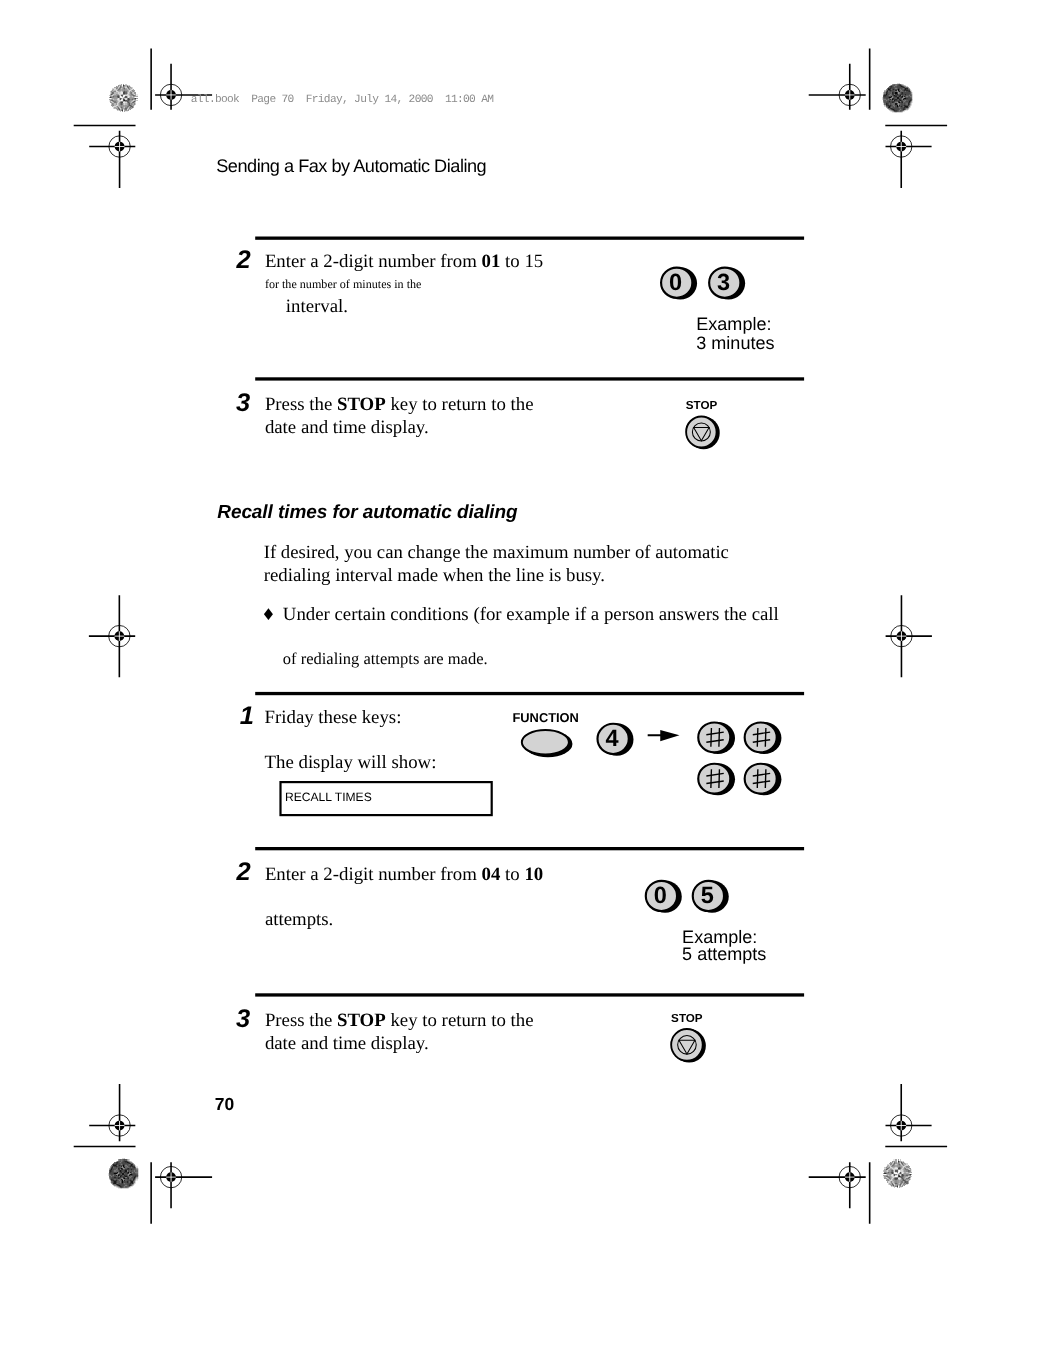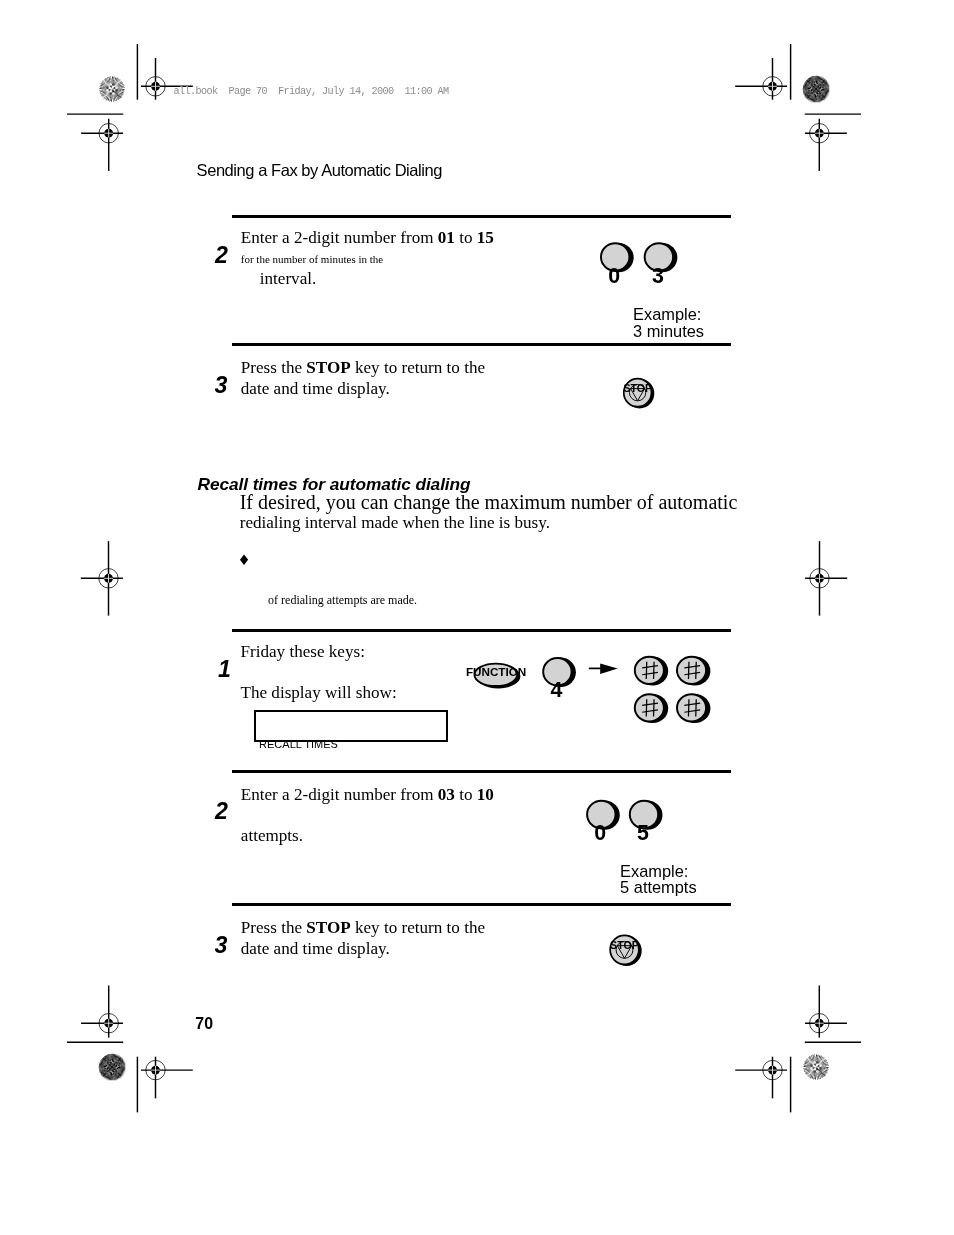--- a/index.html
+++ b/index.html
@@ -2,21 +2,21 @@
 <html><head>
 <meta charset="utf-8">
 <title>Sending a Fax by Automatic Dialing - page 70</title>
 <style>
   html,body{margin:0;padding:0;background:#ffffff;}
   body{width:954px;height:1235px;overflow:hidden;}
   #page{position:relative;width:954px;height:1235px;background:#ffffff;color:#000;
         filter:blur(0.32px);-webkit-font-smoothing:antialiased;}
   .abs{position:absolute;}
   .serif{font-family:"Liberation Serif",serif;}
-  .sans{font-family:"Liberation Sans",sans-serif;margin-top:19px;}
+  .sans{font-family:"Liberation Sans",sans-serif;}
   .mono{font-family:"Liberation Mono",monospace;}
   #marks,#art{position:absolute;left:0;top:0;width:954px;height:1235px;}
   .rule{left:231.9px;width:499.4px;background:#000;}
 </style>
 </head>
 <body>
 
 <div id="page">
   <svg id="marks" viewBox="0 0 954 1235">
 <defs>
@@ -1188,45 +1188,46 @@
       </g>
   </svg>
   <div class="abs mono " style="left:173.40px;top:86.49px;font-size:10.20px;line-height:12.00px;letter-spacing:-0.612px;color:#8c8c8c;white-space:pre;">all.book  Page 70  Friday, July 14, 2000  11:00 AM</div>
   <div class="abs sans " style="left:196.60px;top:141.78px;font-size:16.50px;line-height:19.00px;letter-spacing:-0.444px;white-space:pre;">Sending a Fax by Automatic Dialing</div>
   <div class="abs rule" style="top:214.93px;height:3.05px;"></div>
   <div class="abs rule" style="top:343.05px;height:3.05px;"></div>
   <div class="abs rule" style="top:628.60px;height:3.05px;"></div>
   <div class="abs rule" style="top:769.60px;height:3.05px;"></div>
   <div class="abs rule" style="top:902.80px;height:3.05px;"></div>
   <div class="abs sans " style="left:215.10px;top:224.06px;font-size:23.20px;line-height:24.00px;font-weight:bold;font-style:italic;white-space:pre;">2</div>
-  <div class="abs serif" style="left:240.80px;top:227.98px;font-size:17.10px;line-height:20.70px;white-space:pre;"><span style="">Enter a 2-digit number from </span><span style="font-weight:bold;">01</span><span style=""> to </span><span style="font-weight:bold;">15</span></div>
+  <div class="abs serif" style="left:240.80px;top:227.98px;font-size:17.10px;line-height:20.70px;white-space:pre;"><span style="">Enter a 2-digit number from </span><span style="font-weight:bold;">01</span><span style=""> to </span><span style="font-weight:normal;">15</span></div>
   <div class="abs serif " style="left:240.80px;top:248.68px;font-size:11px;line-height:20.70px;white-space:pre;">for the number of minutes in the</div>
   <div class="abs serif " style="left:240.80px;top:269.38px;font-size:17.10px;line-height:20.70px;white-space:pre;margin-left:19px;">interval.</div>
   <div class="abs sans " style="left:633.00px;top:286.97px;font-size:16.40px;line-height:16.70px;white-space:pre;">Example:</div>
   <div class="abs sans " style="left:633.00px;top:303.57px;font-size:16.40px;line-height:16.70px;white-space:pre;">3 minutes</div>
   <div class="abs sans " style="left:608.20px;top:245.78px;font-size:21.40px;line-height:22.00px;font-weight:bold;white-space:pre;">0</div>
   <div class="abs sans " style="left:651.90px;top:245.78px;font-size:21.40px;line-height:22.00px;font-weight:bold;white-space:pre;">3</div>
   <div class="abs sans " style="left:214.60px;top:354.36px;font-size:23.20px;line-height:24.00px;font-weight:bold;font-style:italic;white-space:pre;">3</div>
   <div class="abs serif" style="left:240.80px;top:358.08px;font-size:17.10px;line-height:20.70px;white-space:pre;"><span style="">Press the </span><span style="font-weight:bold;">STOP</span><span style=""> key to return to the</span></div>
   <div class="abs serif " style="left:240.80px;top:378.78px;font-size:17.10px;line-height:20.70px;white-space:pre;">date and time display.</div>
   <div class="abs sans " style="left:623.40px;top:362.73px;font-size:10.60px;line-height:12.00px;font-weight:bold;letter-spacing:0.000px;white-space:pre;">STOP</div>
   <div class="abs sans " style="left:197.50px;top:456.11px;font-size:17.30px;line-height:19.00px;font-weight:bold;font-style:italic;letter-spacing:-0.075px;white-space:pre;">Recall times for automatic dialing</div>
-  <div class="abs serif " style="left:239.70px;top:492.18px;font-size:20px;line-height:20.70px;white-space:pre;">If desired, you can change the maximum number of automatic</div>
+  <div class="abs serif " style="left:239.70px;top:492.18px;font-size:17px;line-height:20.70px;white-space:pre;">If desired, you can change the maximum number of automatic</div>
   <div class="abs serif " style="left:239.70px;top:512.98px;font-size:17.10px;line-height:20.70px;white-space:pre;">redialing interval made when the line is busy.</div>
   <div class="abs serif " style="left:237.40px;top:551.67px;font-size:14.60px;line-height:16.00px;white-space:pre;font-family:'DejaVu Sans',sans-serif;">♦</div>
-  <div class="abs serif " style="left:257.10px;top:590.08px;font-size:12px;line-height:20.70px;white-space:pre;margin-left:11px;">of redialing attempts are made.</div>
+  <div class="abs serif " style="left:257.10px;top:548.88px;font-size:17.10px;line-height:20.70px;white-space:pre;">Under certain conditions (for example if a person answers the call</div>
+  <div class="abs serif " style="left:257.10px;top:590.08px;font-size:15px;line-height:20.70px;white-space:pre;">of redialing attempts are made.</div>
   <div class="abs sans " style="left:217.90px;top:637.86px;font-size:23.20px;line-height:24.00px;font-weight:bold;font-style:italic;white-space:pre;">1</div>
   <div class="abs serif " style="left:240.50px;top:642.38px;font-size:17.10px;line-height:20.70px;white-space:pre;">Friday these keys:</div>
   <div class="abs serif " style="left:240.50px;top:683.28px;font-size:17.10px;line-height:20.70px;white-space:pre;">The display will show:</div>
   <div class="abs" style="left:253.56px;top:709.92px;width:194.3px;height:31.8px;border:2.2px solid #000;box-sizing:border-box;"></div>
   <div class="abs sans " style="left:259.10px;top:716.22px;font-size:11px;line-height:18.00px;white-space:pre;">RECALL TIMES</div>
   <div class="abs sans " style="left:465.90px;top:646.75px;font-size:11.70px;line-height:12.00px;font-weight:bold;letter-spacing:0.000px;white-space:pre;">FUNCTION</div>
   <div class="abs sans " style="left:550.50px;top:660.48px;font-size:21.40px;line-height:22.00px;font-weight:bold;white-space:pre;">4</div>
   <div class="abs sans " style="left:215.10px;top:780.46px;font-size:23.20px;line-height:24.00px;font-weight:bold;font-style:italic;white-space:pre;">2</div>
-  <div class="abs serif" style="left:240.80px;top:784.98px;font-size:17.10px;line-height:20.70px;white-space:pre;"><span style="">Enter a 2-digit number from </span><span style="font-weight:bold;">03</span><span style=""> to </span><span style="font-weight:bold;">10</span></div>
+  <div class="abs serif" style="left:240.80px;top:784.98px;font-size:17.10px;line-height:20.70px;white-space:pre;"><span style="">Enter a 2-digit number from </span><span style="font-weight:bold;">04</span><span style=""> to </span><span style="font-weight:bold;">10</span></div>
   <div class="abs serif " style="left:240.80px;top:826.38px;font-size:17.10px;line-height:20.70px;white-space:pre;">attempts.</div>
   <div class="abs sans " style="left:620.10px;top:843.67px;font-size:16.40px;line-height:16.70px;white-space:pre;">Example:</div>
   <div class="abs sans " style="left:620.10px;top:860.47px;font-size:16.40px;line-height:16.70px;white-space:pre;">5 attempts</div>
   <div class="abs sans " style="left:594.30px;top:803.28px;font-size:21.40px;line-height:22.00px;font-weight:bold;white-space:pre;">0</div>
   <div class="abs sans " style="left:637.00px;top:803.28px;font-size:21.40px;line-height:22.00px;font-weight:bold;white-space:pre;">5</div>
   <div class="abs sans " style="left:214.60px;top:914.36px;font-size:23.20px;line-height:24.00px;font-weight:bold;font-style:italic;white-space:pre;">3</div>
   <div class="abs serif" style="left:240.80px;top:918.08px;font-size:17.10px;line-height:20.70px;white-space:pre;"><span style="">Press the </span><span style="font-weight:bold;">STOP</span><span style=""> key to return to the</span></div>
   <div class="abs serif " style="left:240.80px;top:938.58px;font-size:17.10px;line-height:20.70px;white-space:pre;">date and time display.</div>
   <div class="abs sans " style="left:610.10px;top:919.93px;font-size:10.60px;line-height:12.00px;font-weight:bold;letter-spacing:0.000px;white-space:pre;">STOP</div>
   <div class="abs sans " style="left:195.30px;top:995.59px;font-size:15.90px;line-height:17.00px;font-weight:bold;white-space:pre;">70</div>

